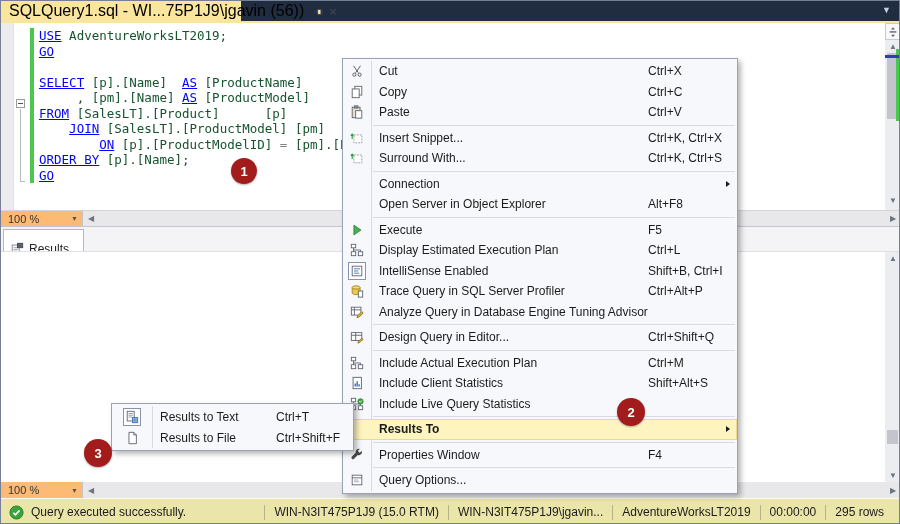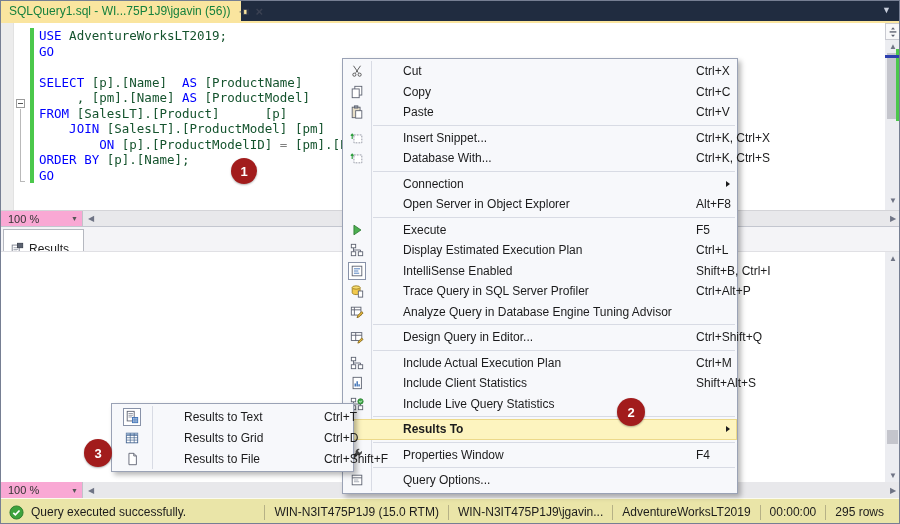--- a/index.html
+++ b/index.html
@@ -5,37 +5,37 @@
   * { margin:0; padding:0; box-sizing:border-box; }
   html,body { background:#cfd2da; font-family:"Liberation Sans", sans-serif; }
   .screen { position:relative; width:900px; height:524px; background:#fff; overflow:hidden;
             border:1px solid #767f93; }
 
   
   .tabstrip { position:absolute; left:0; top:0; width:900px; height:22px; background:#202c40; }
   .tabstrip::after { content:""; position:absolute; left:0; bottom:0; width:100%; height:2px; background:#fae59f; }
   .doc-tab { position:absolute; left:0; top:0; height:22px; width:240px; background:#fae59f;
              display:flex; align-items:center; padding:0 6px 2px 8px; z-index:2; }
-  .doc-tab-label { font-size:12px; color:#15803d; white-space:nowrap; }
+  .doc-tab-label { font-size:16px; color:#000000; white-space:nowrap; }
   .tab-pin { margin-left:8px; width:14px; height:14px; display:inline-flex; align-items:center; justify-content:center; }
   .tab-close { margin-left:4px; font-size:13px; font-weight:bold; color:#3a4152; width:14px; text-align:center; line-height:13px; cursor:default; }
   .tabstrip-dropdown { position:absolute; right:10px; top:4px; color:#c7cedb; font-size:9px; }
 
   
   .editor { position:absolute; left:0; top:22px; width:900px; height:187px; background:#fff; }
   .editor-margin { position:absolute; left:0; top:0; width:13px; height:100%; background:#ececec; border-right:1px solid #e2e2e2; }
   .change-bar { position:absolute; left:29px; top:5px; width:4px; height:155px; background:var(--green,#4bc84b); }
   .outline-box { position:absolute; left:15px; top:76px; width:9px; height:9px; border:1px solid #9b9b9b; background:#fff; }
   .outline-box::after { content:""; position:absolute; left:1px; top:3px; width:5px; height:1px; background:#555; }
   .outline-line { position:absolute; left:19px; top:86px; width:1px; height:73px; background:#b9b9b9; }
   .outline-line::after { content:""; position:absolute; left:0; bottom:0; width:5px; height:1px; background:#b9b9b9; }
   .code { position:absolute; left:38px; top:5px; right:20px;
           font-family:"DejaVu Sans Mono","Liberation Mono",monospace; font-size:12.5px; line-height:15.5px; }
   .code-line { white-space:pre; height:15.5px; }
-  .tok-kw { color:var(--kw,#0000ff); }
+  .tok-kw { color:var(--kw,#0000ff);text-decoration:underline; }
   .tok-id { color:#14532d; }
   .tok-op { color:#808080; }
 
   
   .vscroll { position:absolute; right:0; width:16px; background:#ecedf1; }
   .editor-vscroll { top:0; height:187px; }
   .split-btn { position:absolute; left:0; top:0; width:16px; height:17px; background:#f8f8f9; border:1px solid #c9cad1;
                display:flex; align-items:center; justify-content:center; }
   .scroll-arrow { position:absolute; left:0; width:16px; height:14px; color:#6f7485; font-size:8px; text-align:center; line-height:14px; }
   .editor-vscroll .up { top:17px; }
@@ -46,21 +46,21 @@
   .annot-blue { position:absolute; left:0; top:32px; width:16px; height:3px; background:#2d3faf; }
   .results-vscroll { top:0; height:231px; }
   .results-vscroll .up { top:0; }
   .results-vscroll .down { top:217px; }
   .results-vscroll .scroll-thumb { top:178px; height:14px; left:2px; width:11px; }
 
   
   .hbar { position:absolute; left:0; width:900px; height:16px; background:#e8e8eb; display:flex; align-items:center; }
   .editor-hbar { top:209px; border-top:1px solid #d4d4d8; }
   .results-hbar { top:481px; }
-  .zoom-ctl { width:82px; height:16px; background:#f9a8d4; border-right:1px solid #c2c3c9; display:flex; align-items:center;
+  .zoom-ctl { width:82px; height:16px; background:#fdba74; border-right:1px solid #c2c3c9; display:flex; align-items:center;
               padding:0 4px 0 7px; font-size:11px; color:#333; }
   .zoom-ctl .dd { margin-left:auto; font-size:7px; color:#555; }
   .h-arrow { width:16px; font-size:8px; color:#6f7485; text-align:center; }
   .h-track { flex:1; height:100%; }
 
   
   .results-tabstrip { position:absolute; left:0; top:225px; width:900px; height:25px; background:#f4f4f7; border-top:1px solid #c3c6cf; }
   .results-tab { position:absolute; left:2px; bottom:0; height:22px; background:#fff; border:1px solid #b5b8c0; border-bottom:none;
                  display:flex; align-items:center; gap:5px; padding:16px 14px 0 6px; font-size:12px; color:#222; }
   .results-area { position:absolute; left:0; top:250px; width:900px; height:231px; background:#fff; border-top:1px solid #e0e0e4; }
@@ -73,21 +73,21 @@
   .status-seg { padding:0 9px; white-space:nowrap; }
   .status-div { width:1px; height:15px; background:#b6b186; }
 
   
   .menu { position:absolute; background:#f7f8fb; border:1px solid #9aa2b5; box-shadow:3px 3px 5px rgba(0,0,0,.28);
           padding:2px 0; font-size:12px; color:#1b1b1c; z-index:10; }
   .context-menu { left:341px; top:57px; width:396px; }
   .context-menu::before { content:""; position:absolute; left:28px; top:2px; bottom:2px; width:1px; background:#d8dbe4; }
   .submenu { left:110px; top:402px; width:243px; z-index:11; }
   .submenu::before { content:""; position:absolute; left:40px; top:2px; bottom:2px; width:1px; background:#d8dbe4; }
-  .menu-item { display:flex; align-items:center; height:20.5px; position:relative;gap:24px; }
+  .menu-item { display:flex; align-items:center; height:20.5px; position:relative; }
   .submenu .menu-item { height:21px; }
   .menu-item.highlighted { background:var(--hl,#fdf4bf); box-shadow:inset 0 0 0 1px #ecd98a;font-weight:bold; }
   .mi-iconcell { width:28px; flex:none; display:flex; align-items:center; justify-content:center; }
   .submenu .mi-iconcell { width:40px; }
   .checked-box { width:18px; height:18px; border:1px solid #8892a8; background:#fff; display:flex; align-items:center; justify-content:center; }
   .mi-label { flex:none; width:277px; padding-left:8px; white-space:nowrap; overflow:hidden; }
   .submenu .mi-label { width:124px; }
   .mi-shortcut { flex:1; white-space:nowrap; }
   .mi-arrow { position:absolute; right:7px; top:7px; width:0; height:0;
               border-left:4px solid #1b1b1c; border-top:3.5px solid transparent; border-bottom:3.5px solid transparent; }
@@ -286,21 +286,21 @@
         <span class="mi-iconcell">
           <span class="mi-icon">
             <svg viewBox="0 0 16 16" width="14" height="14">
               <g fill="none">
                 <rect x="4.5" y="4.5" width="9" height="9" stroke="#8a8f9c" stroke-dasharray="2 1.3" fill="#fff"></rect>
                 <path d="M2.5 9V3.8M.9 5.4L2.5 3.5l1.6 1.9" stroke="#2e9e3e" stroke-width="1.3"></path>
               </g>
             </svg>
           </span>
         </span>
-        <span class="mi-label">Database With...</span>
+        <span class="mi-label">Surround With...</span>
         <span class="mi-shortcut">Ctrl+K, Ctrl+S</span>
       </div>
       <div class="menu-sep"></div>
       <div class="menu-item">
         <span class="mi-iconcell"></span>
         <span class="mi-label">Connection</span>
         <span class="mi-shortcut"></span>
         <span class="mi-arrow"></span>
       </div>
       <div class="menu-item">
@@ -487,33 +487,20 @@
             </span>
           </span>
         </span>
         <span class="mi-label">Results to Text</span>
         <span class="mi-shortcut">Ctrl+T</span>
       </div>
       <div class="menu-item">
         <span class="mi-iconcell">
           <span class="mi-icon">
             <svg viewBox="0 0 16 16" width="14" height="14">
-              <rect x="1.5" y="2.5" width="13" height="11" fill="#fff" stroke="#41618e"></rect>
-              <rect x="1.5" y="2.5" width="13" height="2.5" fill="#8fa8c8"></rect>
-              <path d="M1.5 5h13M1.5 7.7h13M1.5 10.4h13M6 2.5v11M10.5 2.5v11" stroke="#41618e" stroke-width="0.8" fill="none"></path>
-            </svg>
-          </span>
-        </span>
-        <span class="mi-label">Results to Grid</span>
-        <span class="mi-shortcut">Ctrl+D</span>
-      </div>
-      <div class="menu-item">
-        <span class="mi-iconcell">
-          <span class="mi-icon">
-            <svg viewBox="0 0 16 16" width="14" height="14">
               <path d="M4.5 1.5h5.5l3 3v10H4.5z" fill="#fff" stroke="#5a5f6e"></path>
               <path d="M10 1.5v3h3" fill="none" stroke="#5a5f6e"></path>
             </svg>
           </span>
         </span>
         <span class="mi-label">Results to File</span>
         <span class="mi-shortcut">Ctrl+Shift+F</span>
       </div>
     </div>
 

